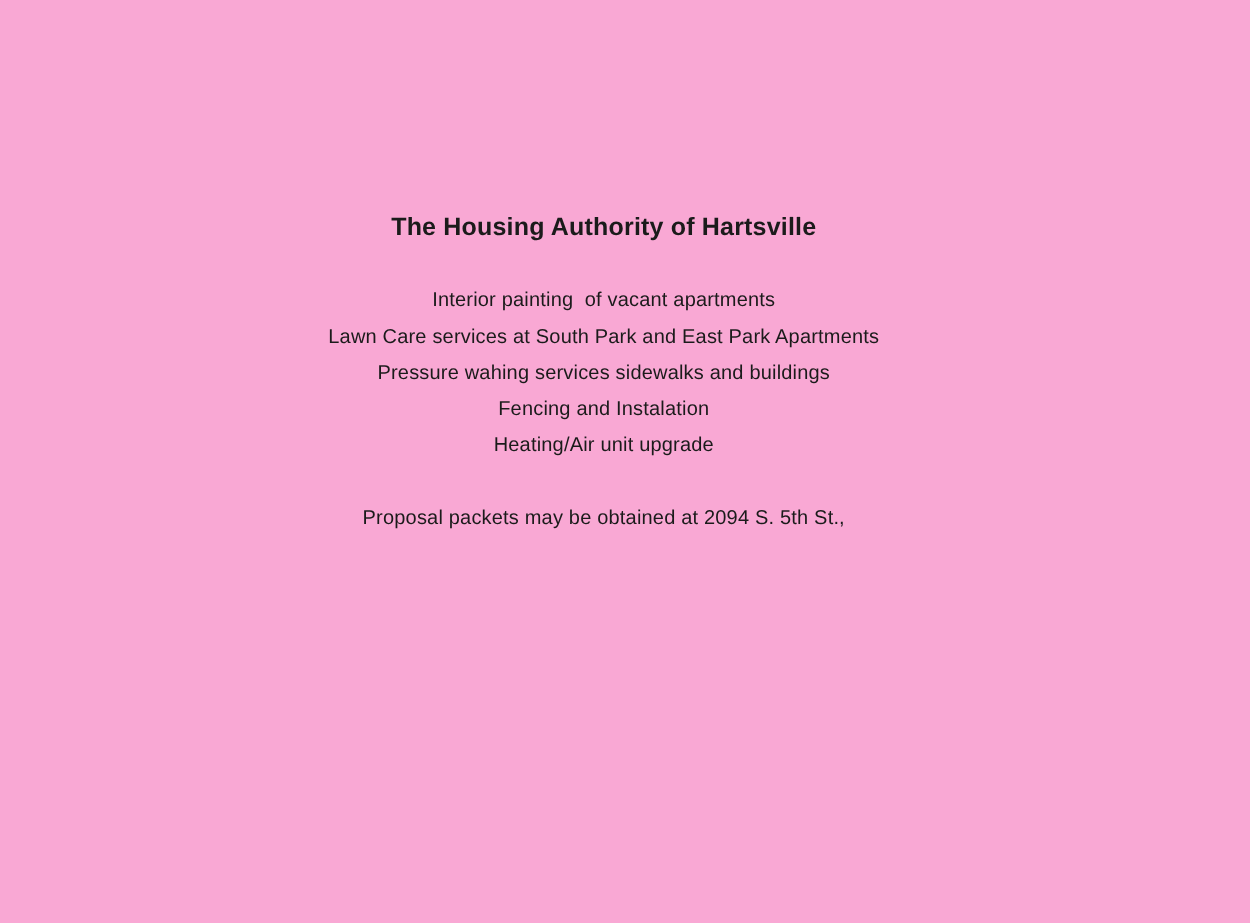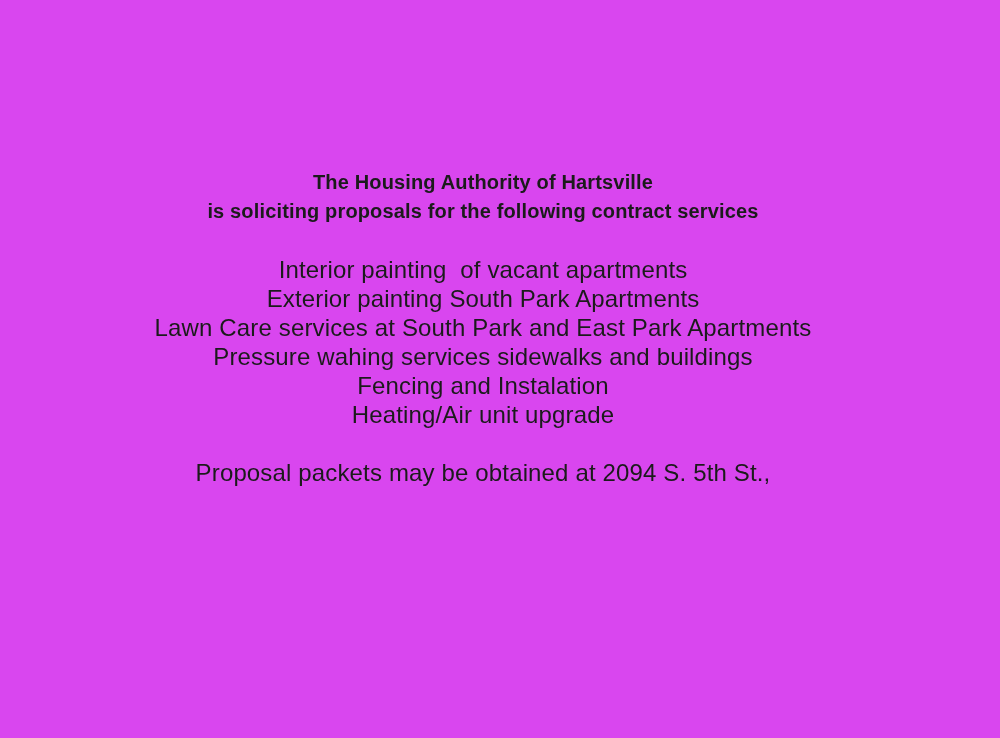--- a/index.html
+++ b/index.html
@@ -4,57 +4,55 @@
 <style>
   html, body {
     margin: 0;
     padding: 0;
     background: #ffffff;
   }
   .scan-page {
     position: relative;
     width: 1000px;
     height: 738px;
-    background: #d946ef;
+    background: #f9a8d4;
     overflow: hidden;
     font-family: "Liberation Sans", "DejaVu Sans", sans-serif;
     color: #1b1b1b;
   }
   .notice {
     padding-top: 168px;
     margin-right: 34px; 
     text-align: center;
   }
   .line {
-    font-size: 24px;
+    font-size: 16px;
     line-height: 29px;
     white-space: pre-wrap;
     letter-spacing: 0.15px;
   }
   .bold {
     font-weight: 700;
     font-size: 20px;
   }
   .spacer {
     height: 29px;
   }
 </style>
 </head>
 <body>
 
 <div class="scan-page">
   <div class="notice">
 
     <div class="line bold">The Housing Authority of Hartsville</div>
-    <div class="line bold">is soliciting proposals for the following contract services</div>
 
     <div class="spacer"></div>
 
     <div class="line">Interior painting  of vacant apartments</div>
-    <div class="line">Exterior painting South Park Apartments</div>
     <div class="line">Lawn Care services at South Park and East Park Apartments</div>
     <div class="line">Pressure wahing services sidewalks and buildings</div>
     <div class="line">Fencing and Instalation</div>
     <div class="line">Heating/Air unit upgrade</div>
 
     <div class="spacer"></div>
 
     <div class="line">Proposal packets may be obtained at 2094 S. 5th St.,</div>
 
   </div>

